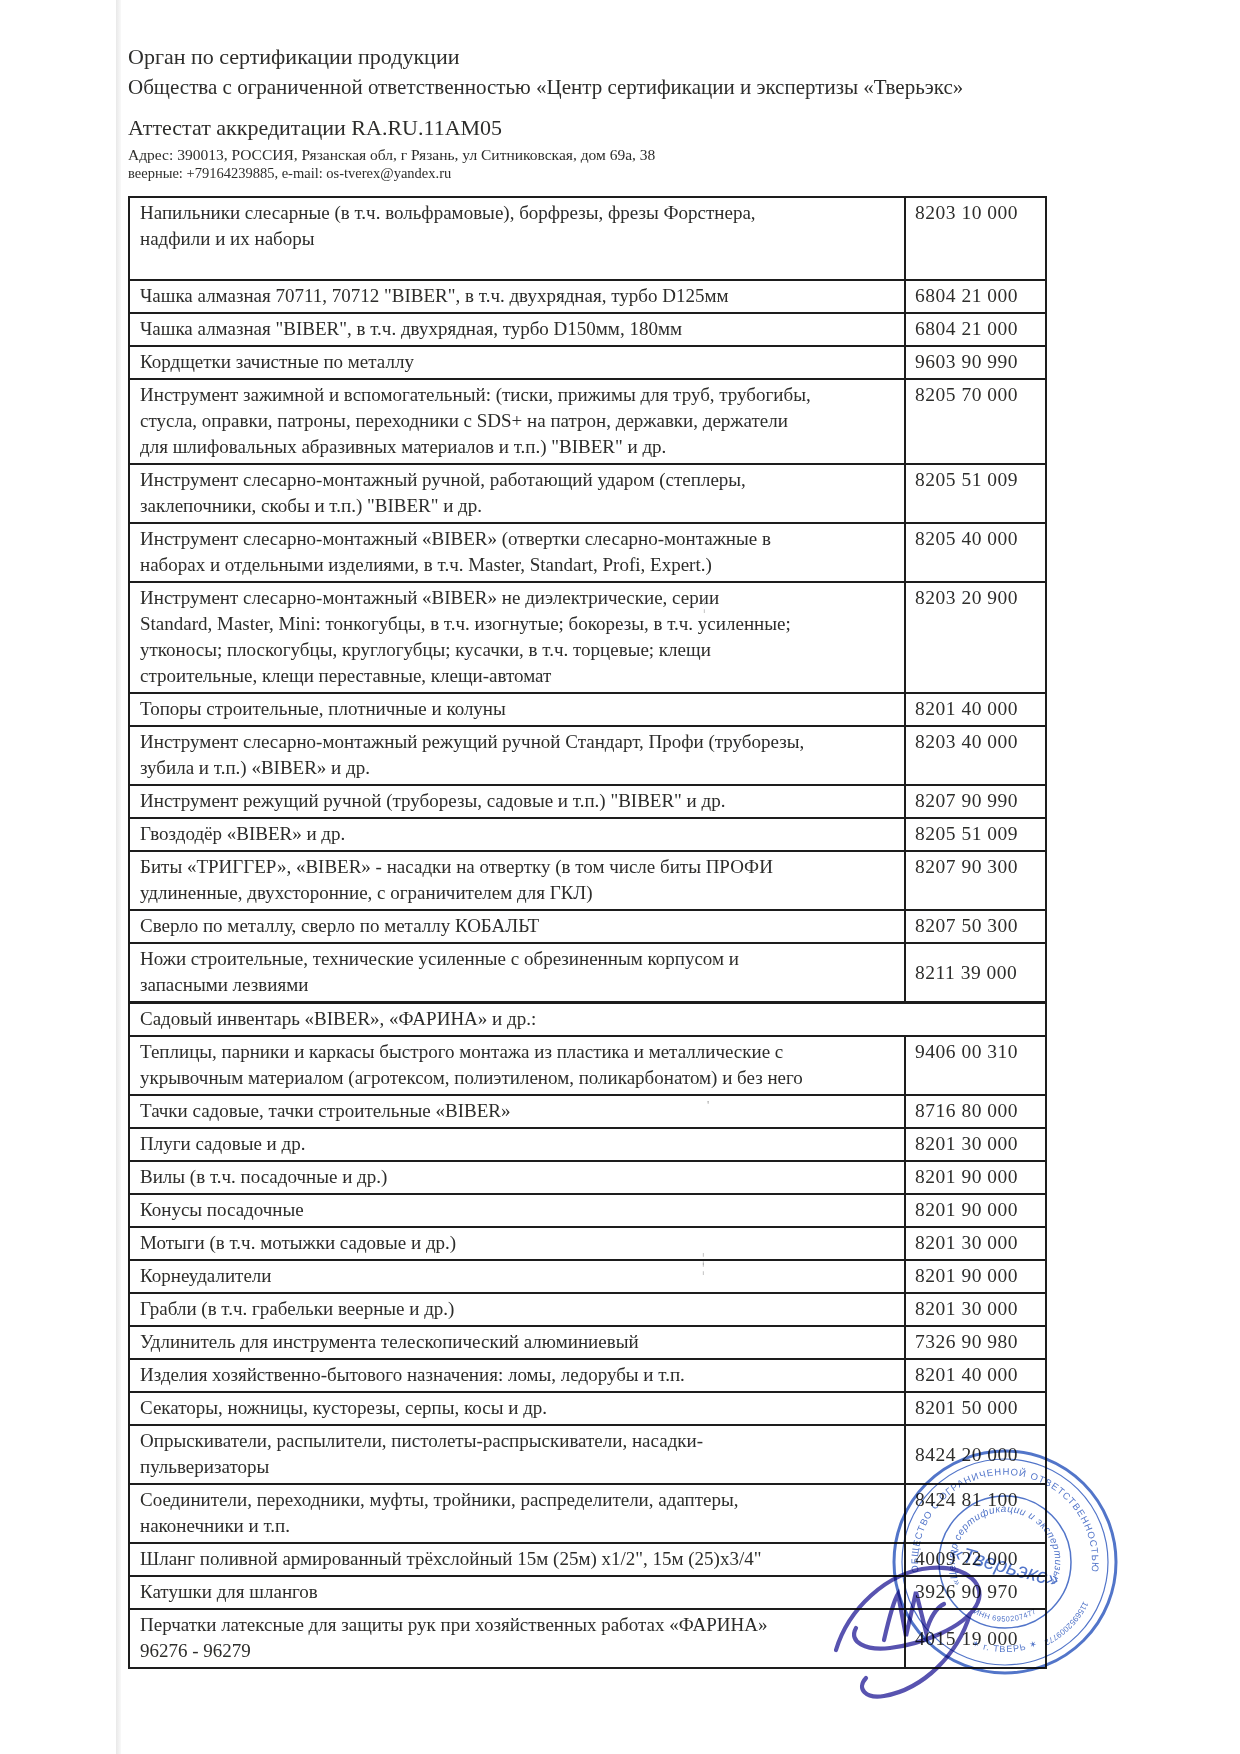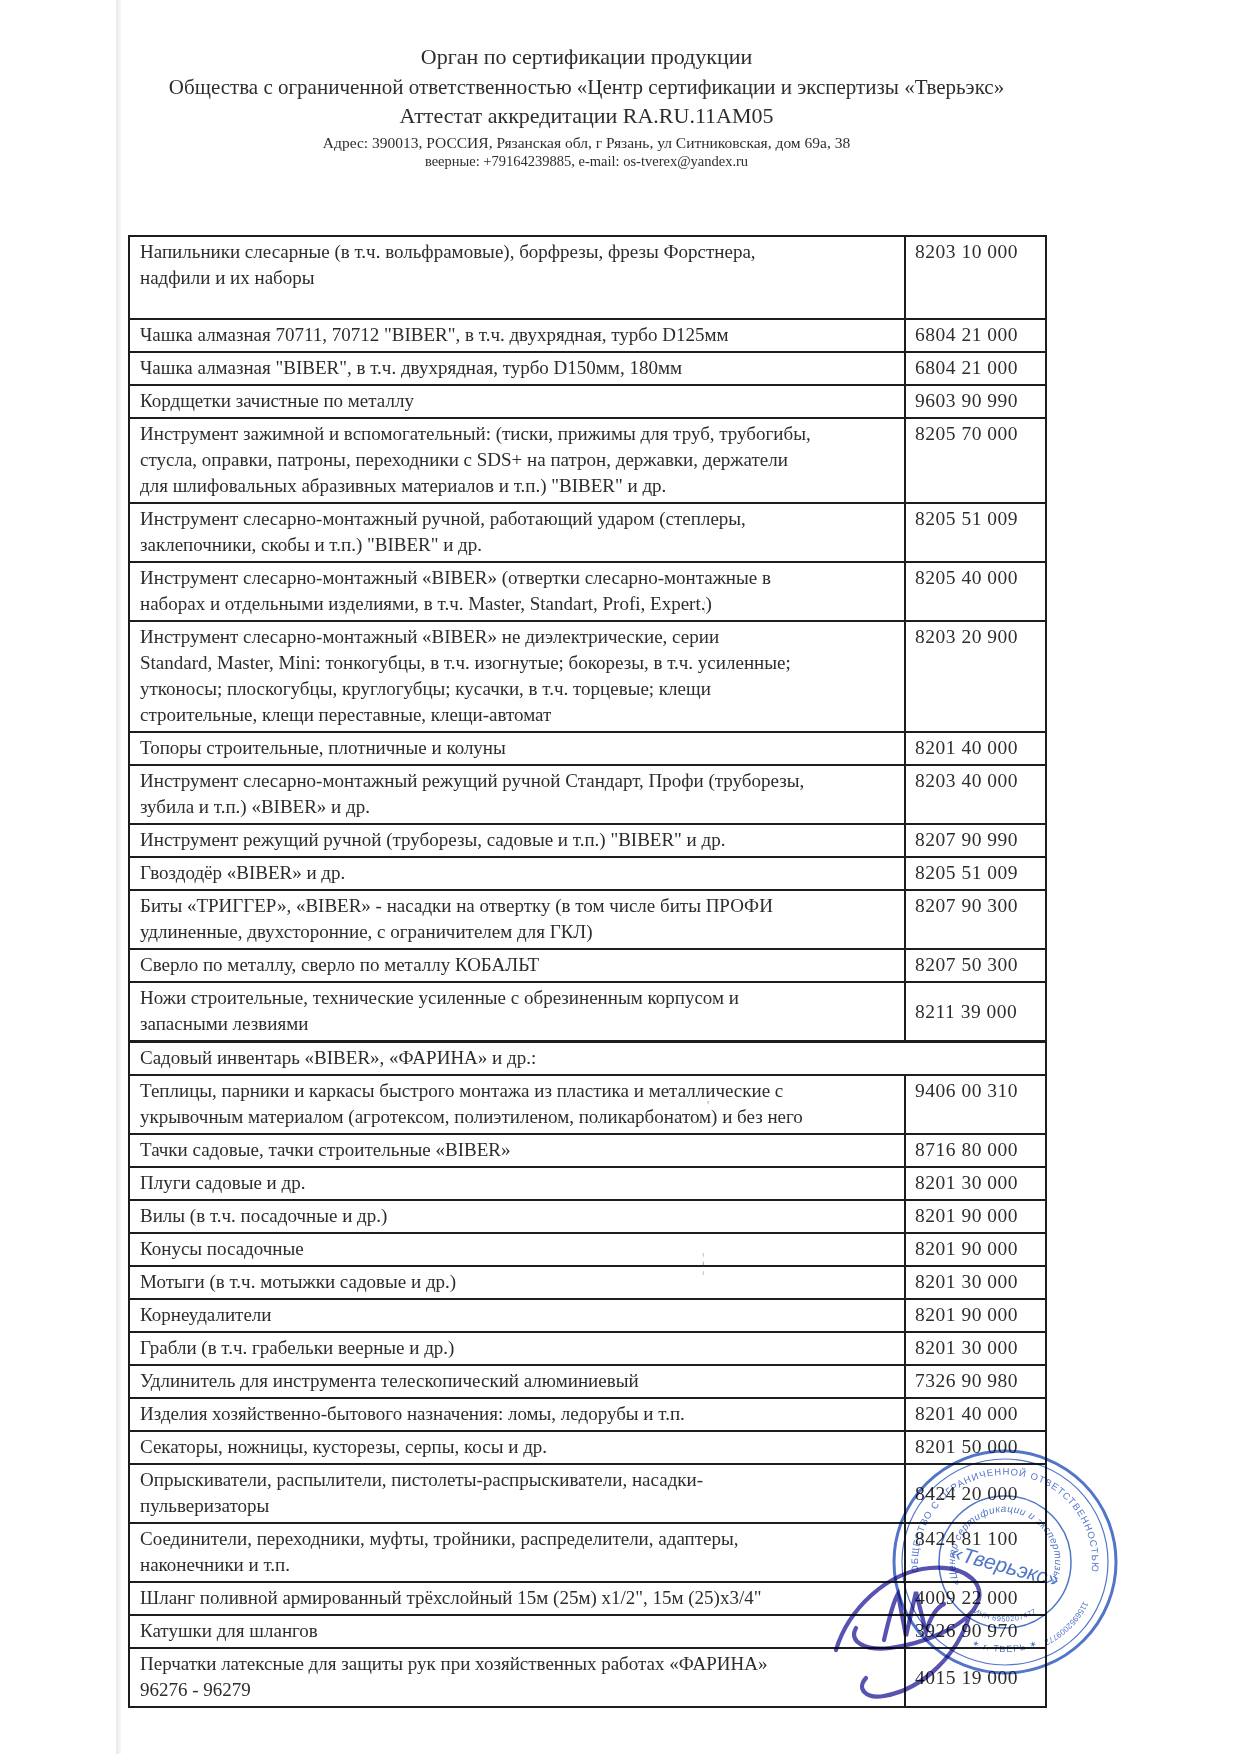--- a/index.html
+++ b/index.html
@@ -2,28 +2,28 @@
 <html style="--stamp-color: #3a62c2; --sig-color: #4a44a9;"><head>
 <meta charset="utf-8">
 <style>
   html,body{margin:0;padding:0;background:#fff;}
   .page{
     position:relative;width:1240px;height:1754px;background:#ffffff;overflow:hidden;
     font-family:"Liberation Serif", serif;color:#2d2d2b;
   }
   .scan-edge{position:absolute;left:116px;top:0;width:5px;height:1754px;
     background:linear-gradient(to right,#e3e3e3,#f7f7f7);opacity:.8;}
-  .header{position:absolute;left:128px;top:44px;width:917px;text-align:center;}
+  .header{position:absolute;left:128px;top:44px;width:917px;text-align:left;}
   .h1{font-size:22px;line-height:26px;}
   .h2{font-size:21px;line-height:26px;margin-top:4px;}
-  .h3{font-size:22px;line-height:26px;margin-top:3px;}
+  .h3{font-size:22px;line-height:26px;margin-top:15px;}
   .addr{font-size:15.5px;line-height:18px;margin-top:5px;}
   .contact{font-size:14.5px;line-height:17px;margin-top:1px;}
 
-  table.doc{position:absolute;left:128px;top:196px;width:917px;border-collapse:collapse;table-layout:fixed;margin-top:39px;}
+  table.doc{position:absolute;left:128px;top:196px;width:917px;border-collapse:collapse;table-layout:fixed;}
   col.c-desc{width:776px;} col.c-code{width:141px;}
   td{border:2px solid #1d1d1d;vertical-align:top;}
   td.desc{font-size:19px;line-height:26px;padding:2px 14px 3px 10px;white-space:pre-line;}
   td.desc.tall{height:76px;}
   td.desc.fullw{border-top-width:3px;}
   td.code{font-size:19.5px;line-height:26px;padding:2px 4px 2px 9px;letter-spacing:.5px;}
   td.code.vmid{vertical-align:middle;}
 
   .artifact{position:absolute;color:#4a4a4a;font-size:12px;opacity:.55;line-height:10px;}
 

